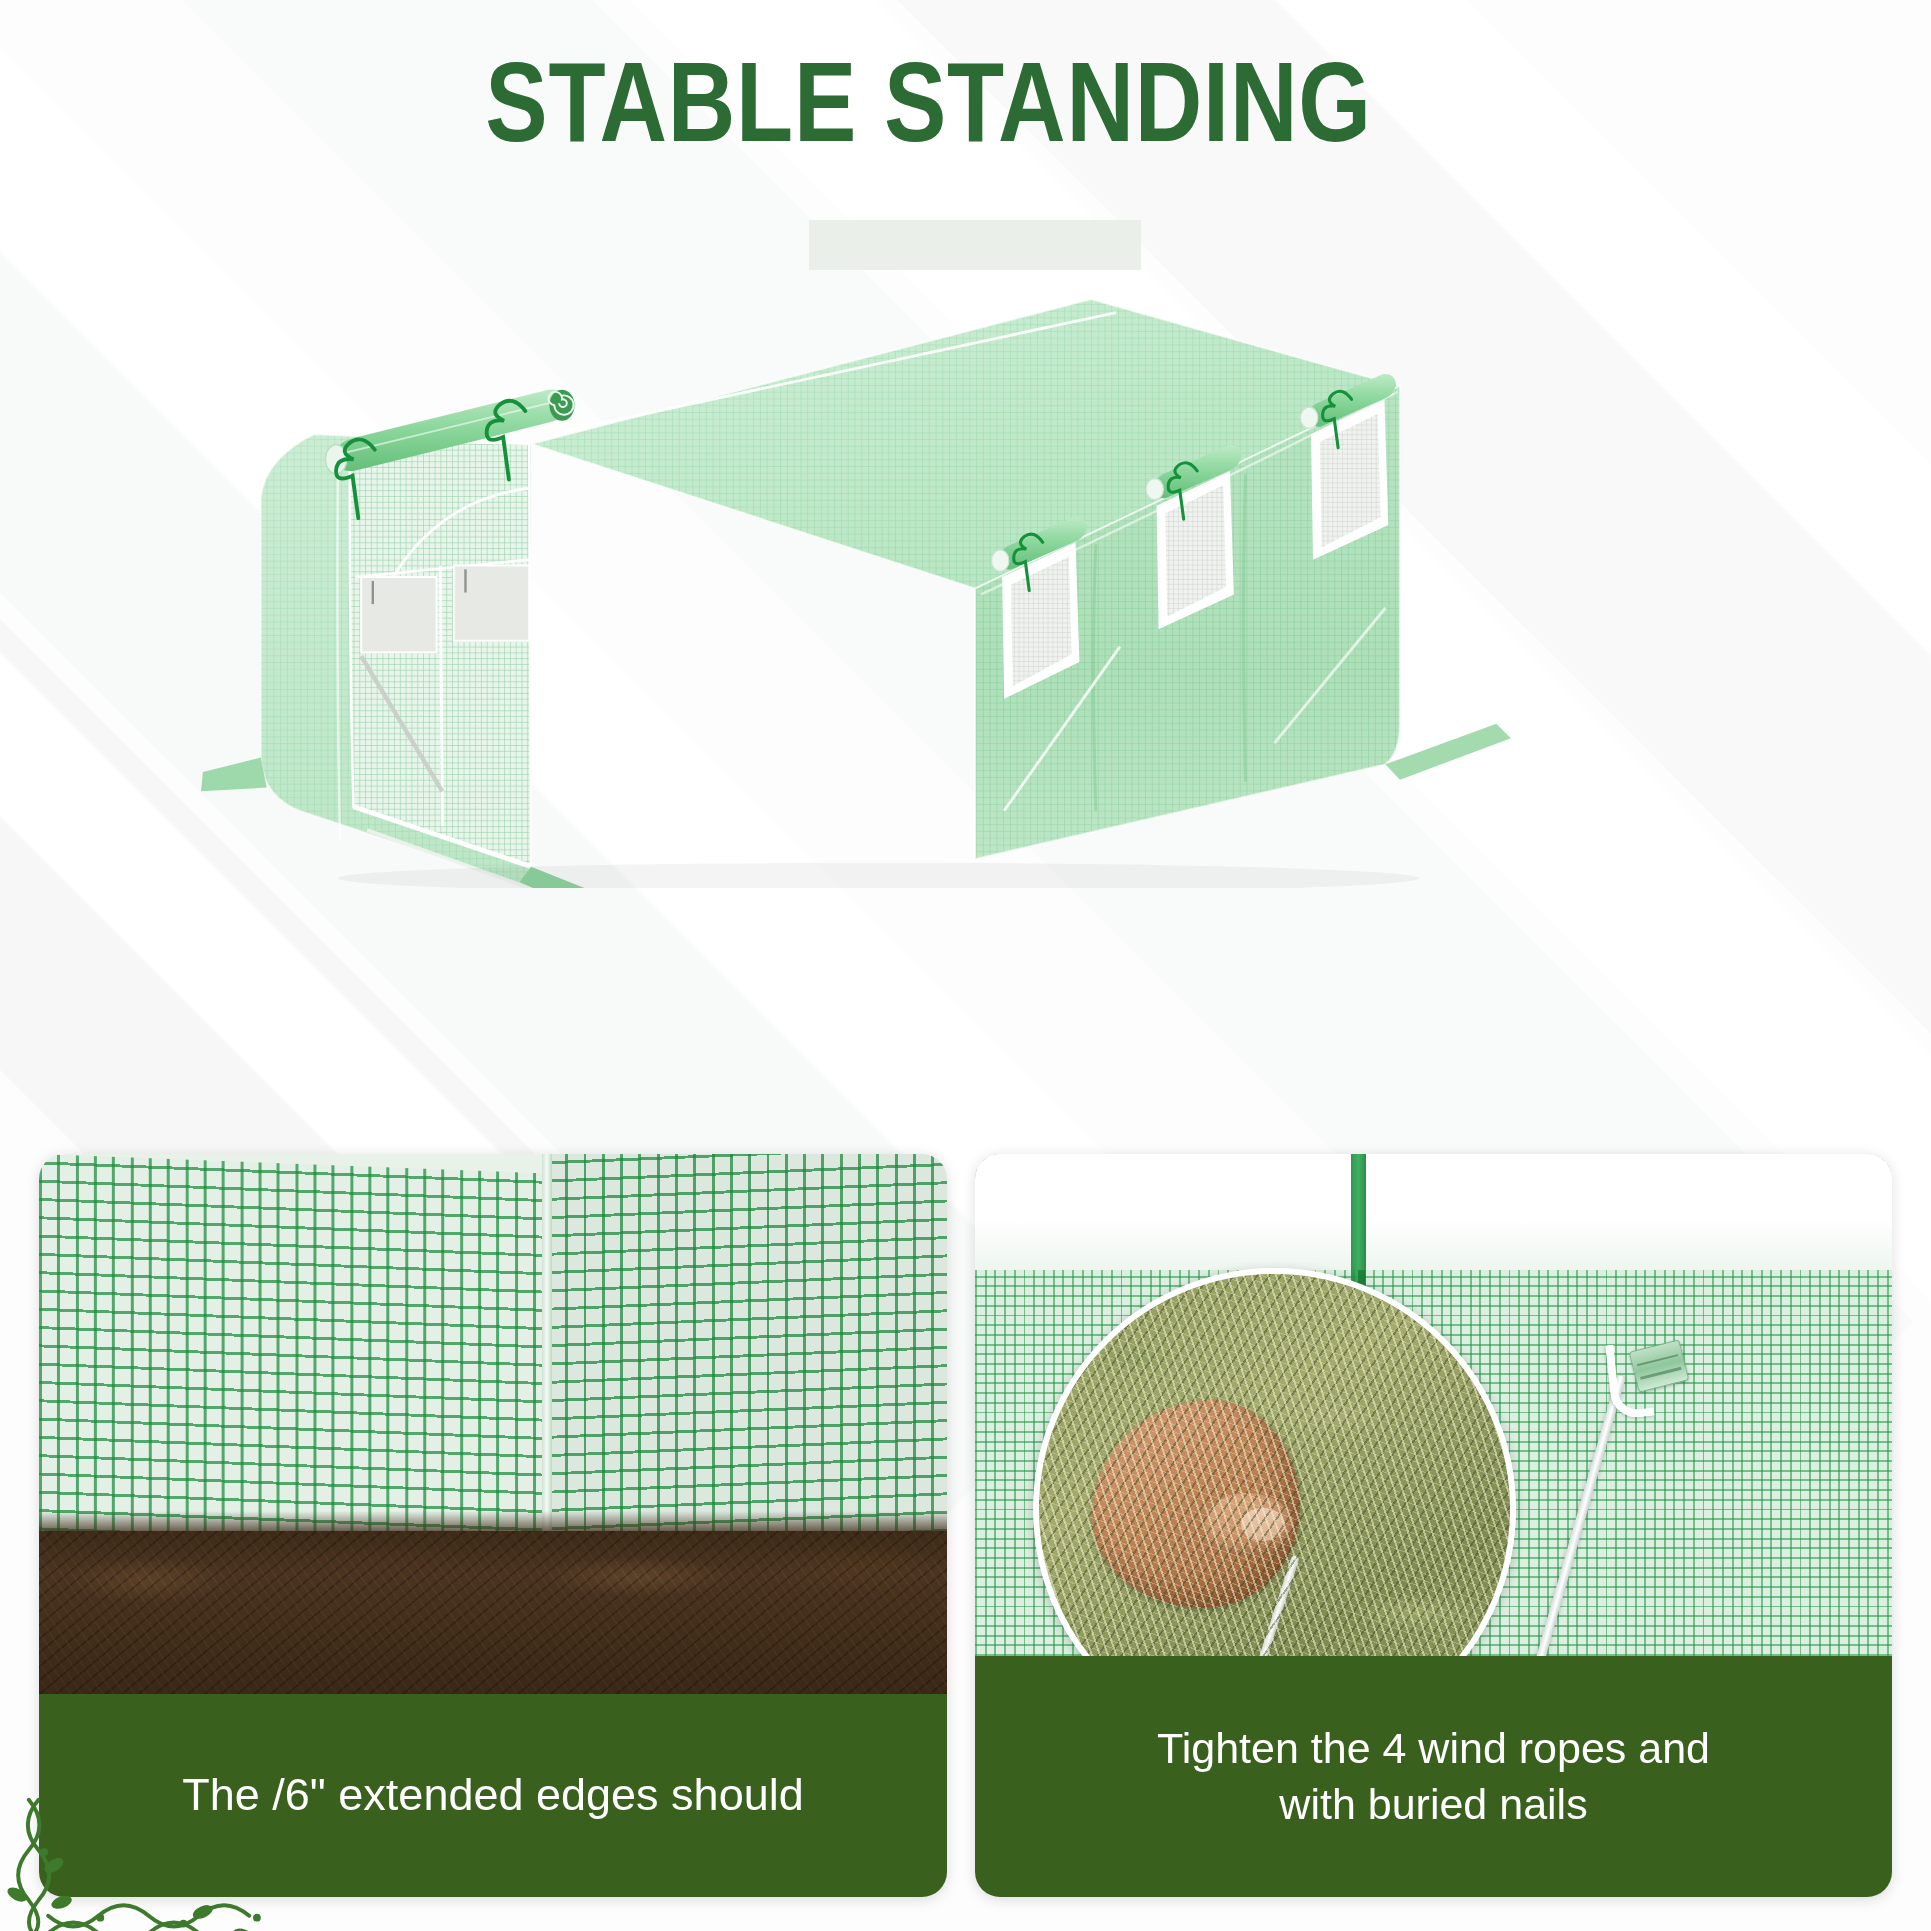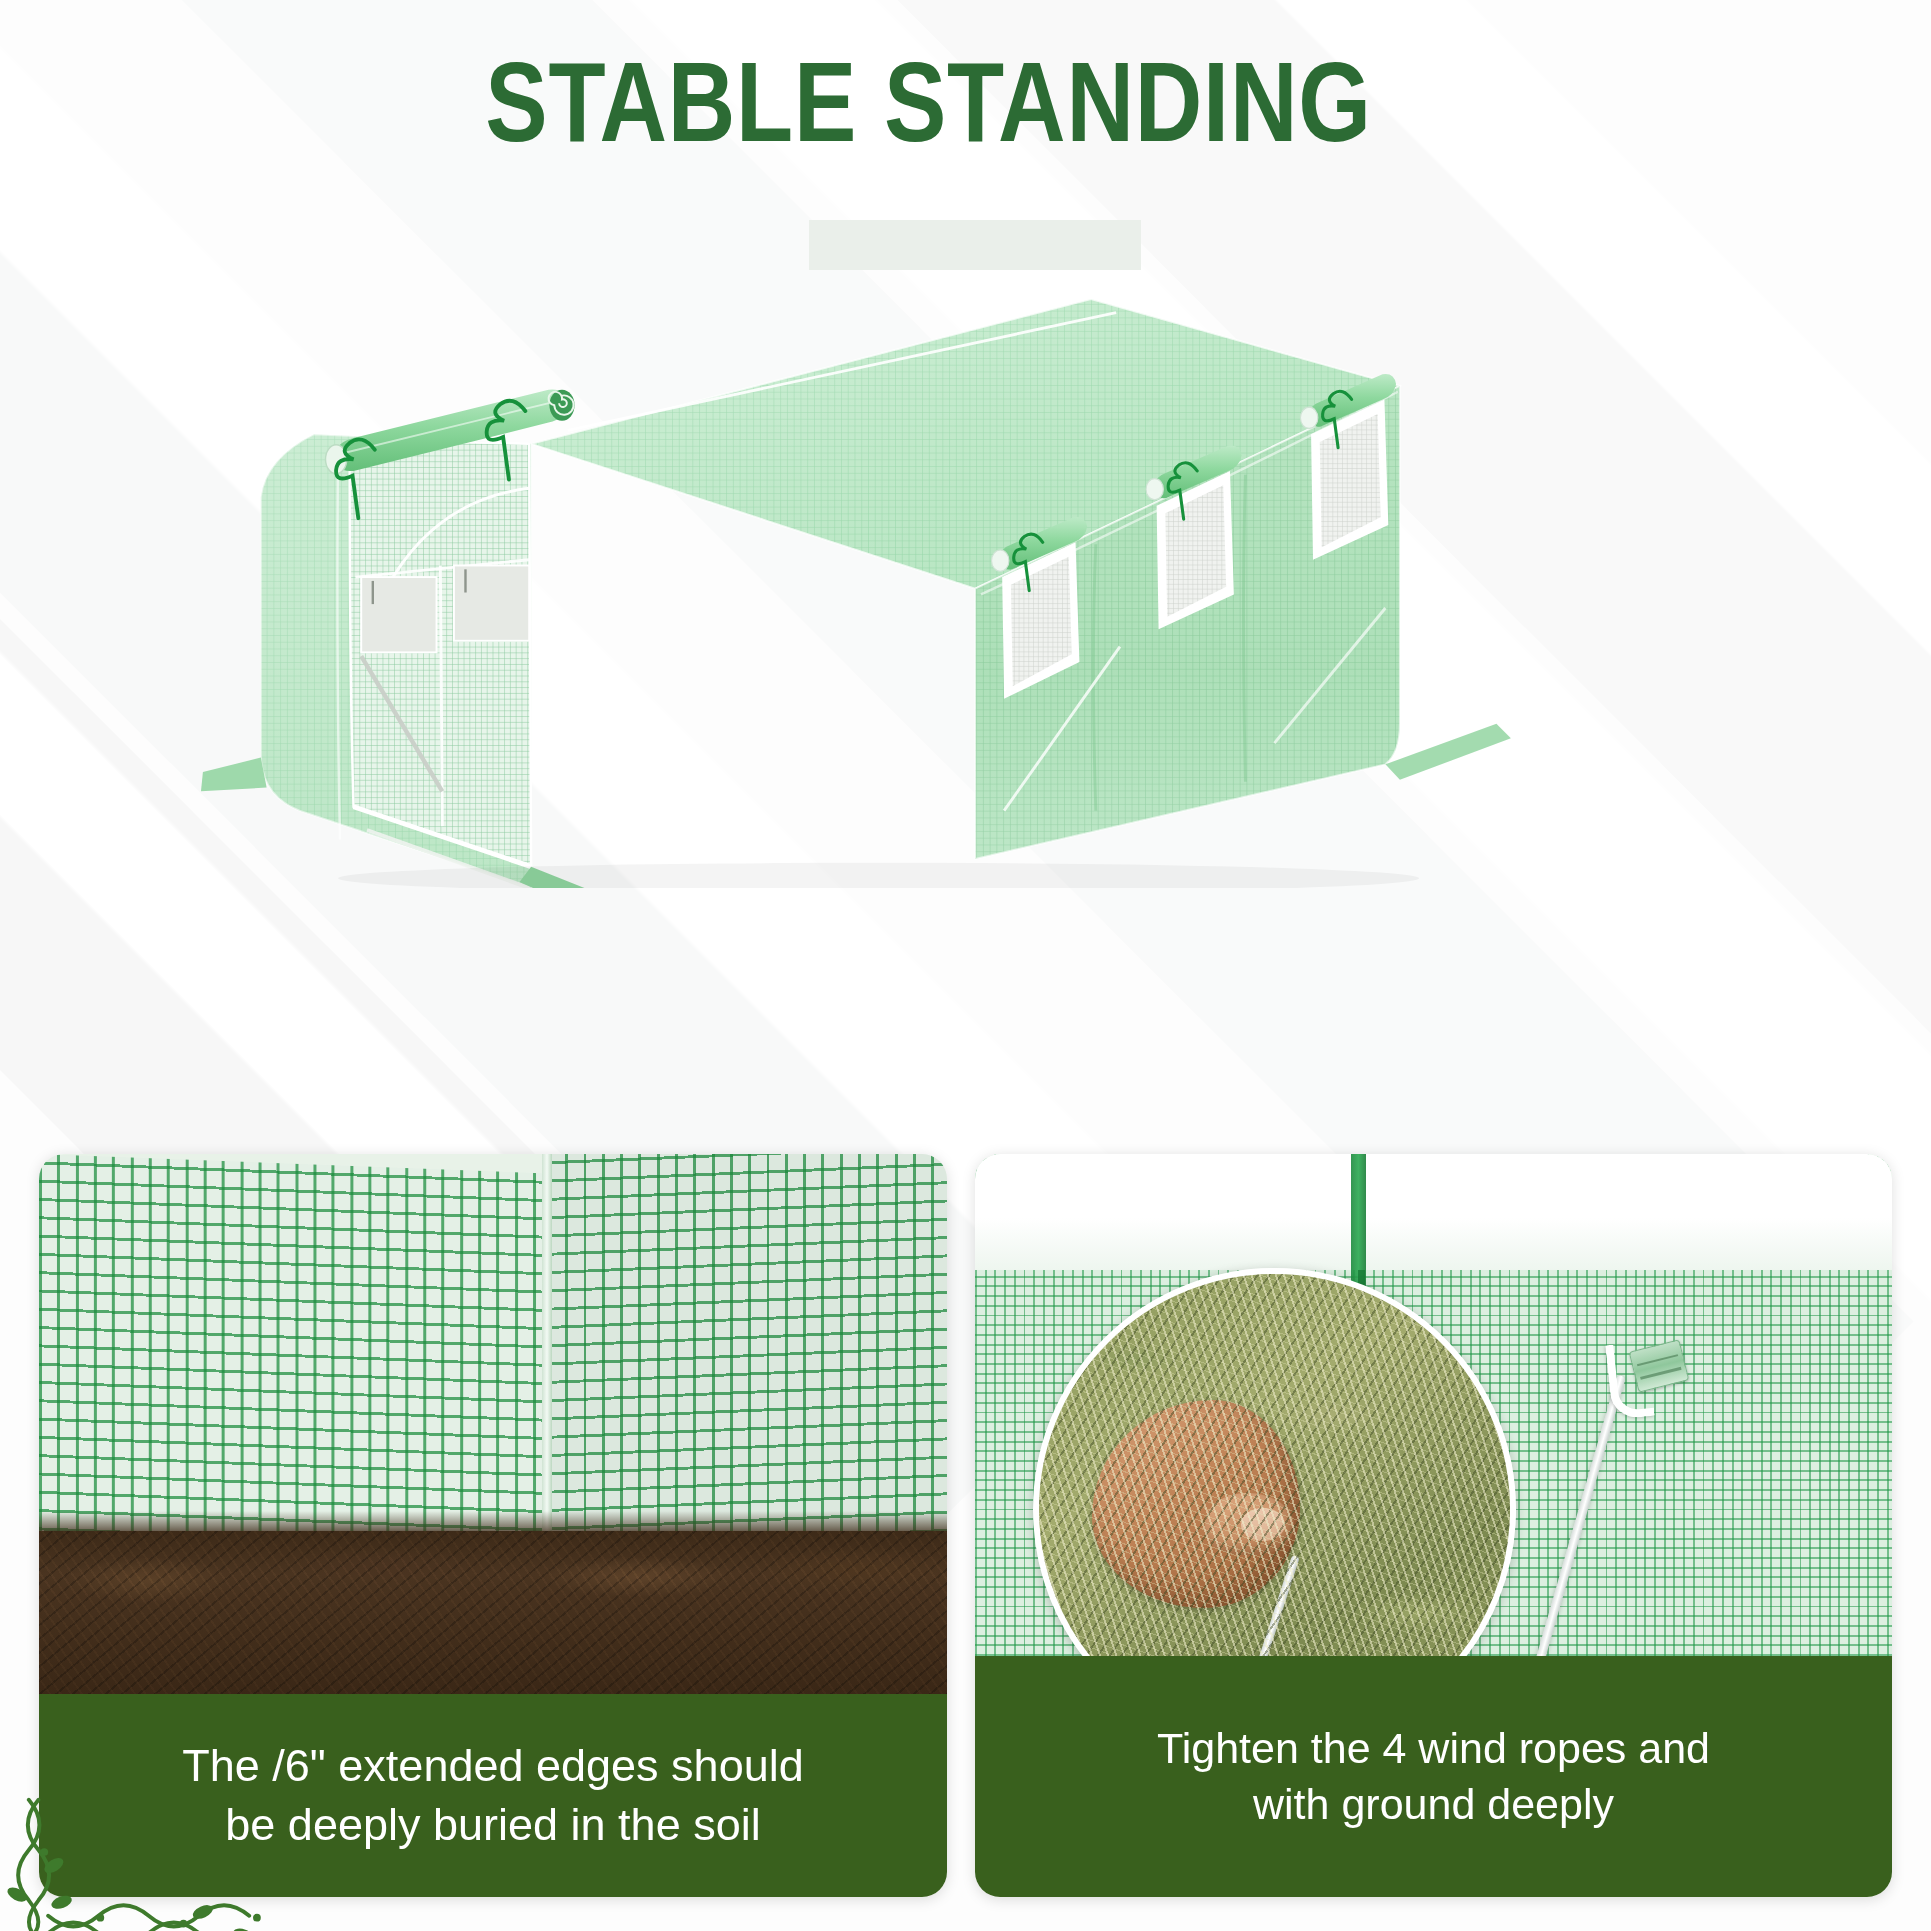--- a/index.html
+++ b/index.html
@@ -344,21 +344,20 @@
       </div>
     <div id="lp-wallB">
         <div class="mesh"></div>
       </div>
     <div id="lp-post"></div>
     <div id="lp-soil-top"></div>
     <div id="lp-soil"></div>
   </div>
   <div class="panel-caption">
     <span>The /6" extended edges should</span>
-    <span>be deeply buried in the soil</span>
   </div>
 </div>
 
 <div class="panel" id="panel-right">
   <div class="panel-photo">
     <div id="rp-bg">
         <div class="mesh-fine"></div>
       </div>
     <div id="rp-roof"></div>
     <div id="rp-strap"></div>
@@ -368,21 +367,21 @@
     <div id="rp-buckle"></div>
 
     <div id="rp-circle">
       <div class="hand"></div>
       <div class="nail"></div>
 
     </div>
   </div>
   <div class="panel-caption">
     <span>Tighten the 4 wind ropes and</span>
-    <span>with ground deeply</span>
+    <span>with buried nails</span>
   </div>
 </div>
 
 <svg id="vine" viewBox="0 0 330 150">
   <g stroke="#3e7a2c" stroke-width="4" fill="none" stroke-linecap="round">
 
     <path d="M36 6 q22 26 0 52 q-22 26 0 52 q16 20 6 34"></path>
     <path d="M46 6 q-22 26 0 52 q22 26 0 52 q-16 20 -6 34"></path>
 
     <path d="M56 144 q26 -22 52 0 q26 22 52 0 q26 -22 52 0 q26 22 52 0"></path>

